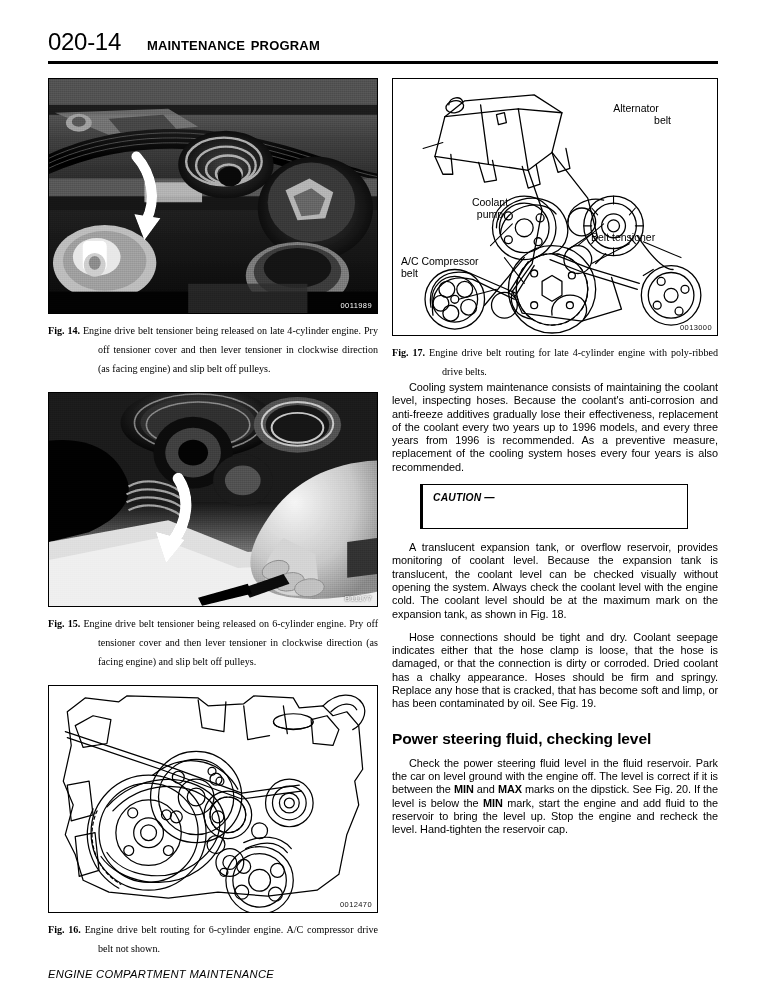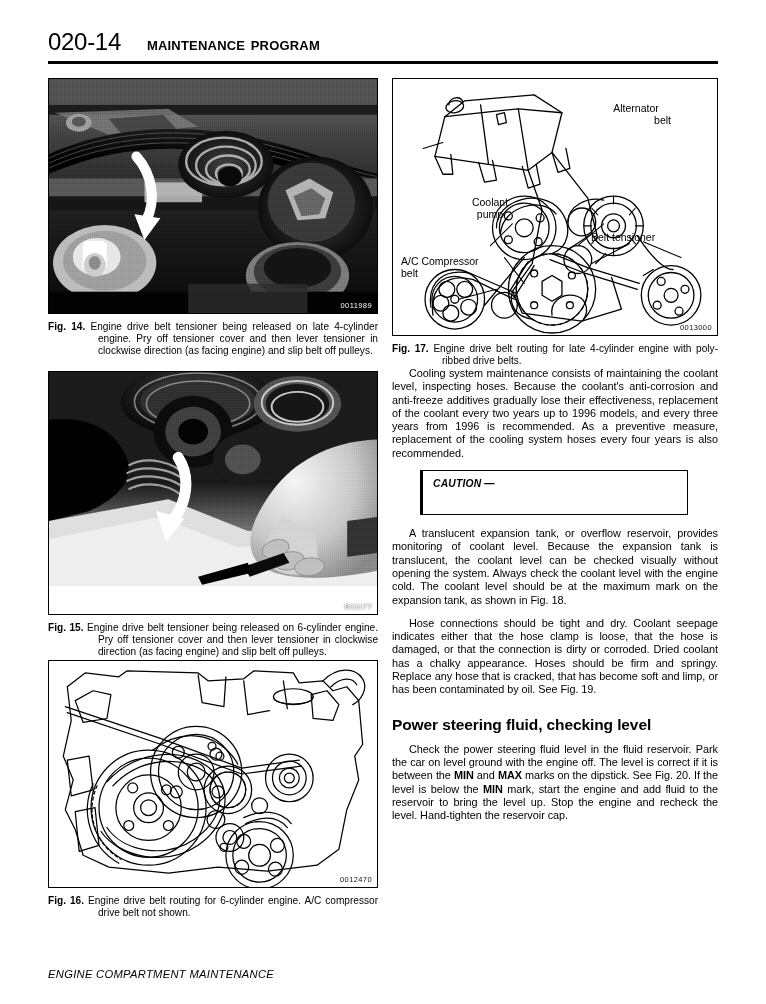--- a/index.html
+++ b/index.html
@@ -83,24 +83,25 @@
     z-index: 40;
     font-family: "Liberation Sans", sans-serif;
   }
   .fig-id.on-photo {
     color: #fff;
     text-shadow: 0 0 2px #000;
   }
   .fig-caption {
     margin-top: 7px;
     font-size: 10.1px;
-    line-height: 12px;
+    line-height: 19px;
     text-align: justify;
     padding-left: 50px;
     text-indent: -50px;
+    font-family: Liberation Serif, serif;
   }
   .fig-caption b { font-weight: bold; }
   .fig-caption .cap-body { }
 
   
   .photo {
     position: absolute;
     inset: 0;
     filter: grayscale(1) contrast(1.18);
   }
@@ -280,21 +281,21 @@
       <div class="grain"></div>
       <div class="fig-id on-photo">0011989</div>
     </div>
     <div class="fig-caption">
       <b>Fig. 14.</b>
       <span class="cap-body">Engine drive belt tensioner being released on late 4-cylinder engine. Pry off tensioner cover and then lever tensioner in clockwise direction (as facing engine) and slip belt off pulleys.</span>
     </div>
   </div>
 
   <div class="figure" style="margin-top:14px;">
-    <div class="fig-frame" style="height:244px;text-align:center;">
+    <div class="fig-frame" style="height:215px;text-align:center;">
       <div class="photo">
         <svg viewBox="0 0 330 215" preserveAspectRatio="none" xmlns="http://www.w3.org/2000/svg">
           <defs>
             <linearGradient id="p15bg" x1="0" y1="0" x2="0" y2="1">
               <stop offset="0" stop-color="#3a3a3a"></stop>
                 <stop offset="0.5" stop-color="#232323"></stop>
               <stop offset="1" stop-color="#cfcfcf"></stop>
             </linearGradient>
             <radialGradient id="p15hand" cx="0.35" cy="0.3" r="0.8">
               <stop offset="0" stop-color="#e8e3dc"></stop>
@@ -370,21 +371,21 @@
       </div>
       <div class="grain"></div>
       <div class="fig-id on-photo">B11177</div>
     </div>
     <div class="fig-caption">
       <b>Fig. 15.</b>
       <span class="cap-body">Engine drive belt tensioner being released on 6-cylinder engine. Pry off tensioner cover and then lever tensioner in clockwise direction (as facing engine) and slip belt off pulleys.</span>
     </div>
   </div>
 
-  <div class="figure" style="margin-top:2px;">
+  <div class="figure" style="margin-top:14px;">
     <div class="fig-frame" style="height:228px;">
       <div class="linedraw">
         <svg viewBox="0 0 330 228" xmlns="http://www.w3.org/2000/svg">
           <g fill="none" stroke="#000" stroke-width="1.25" stroke-linejoin="round" stroke-linecap="round">
 
             <path d="M18,26 L36,12 L70,16 L78,10 L150,12 L160,20 L196,18 L206,10 L246,12
                      L252,22 L276,20 L286,30 L300,26 L312,40 L316,84 L308,96 L312,120
                      L300,150 L292,190 L270,206 L220,212 L170,208 L120,214 L60,208
                      L34,196 L26,170 L16,150 L24,120 L14,96 L22,60 Z"></path>
             <path d="M26,40 L44,30 L62,34 L58,58 L34,62 Z"></path>

